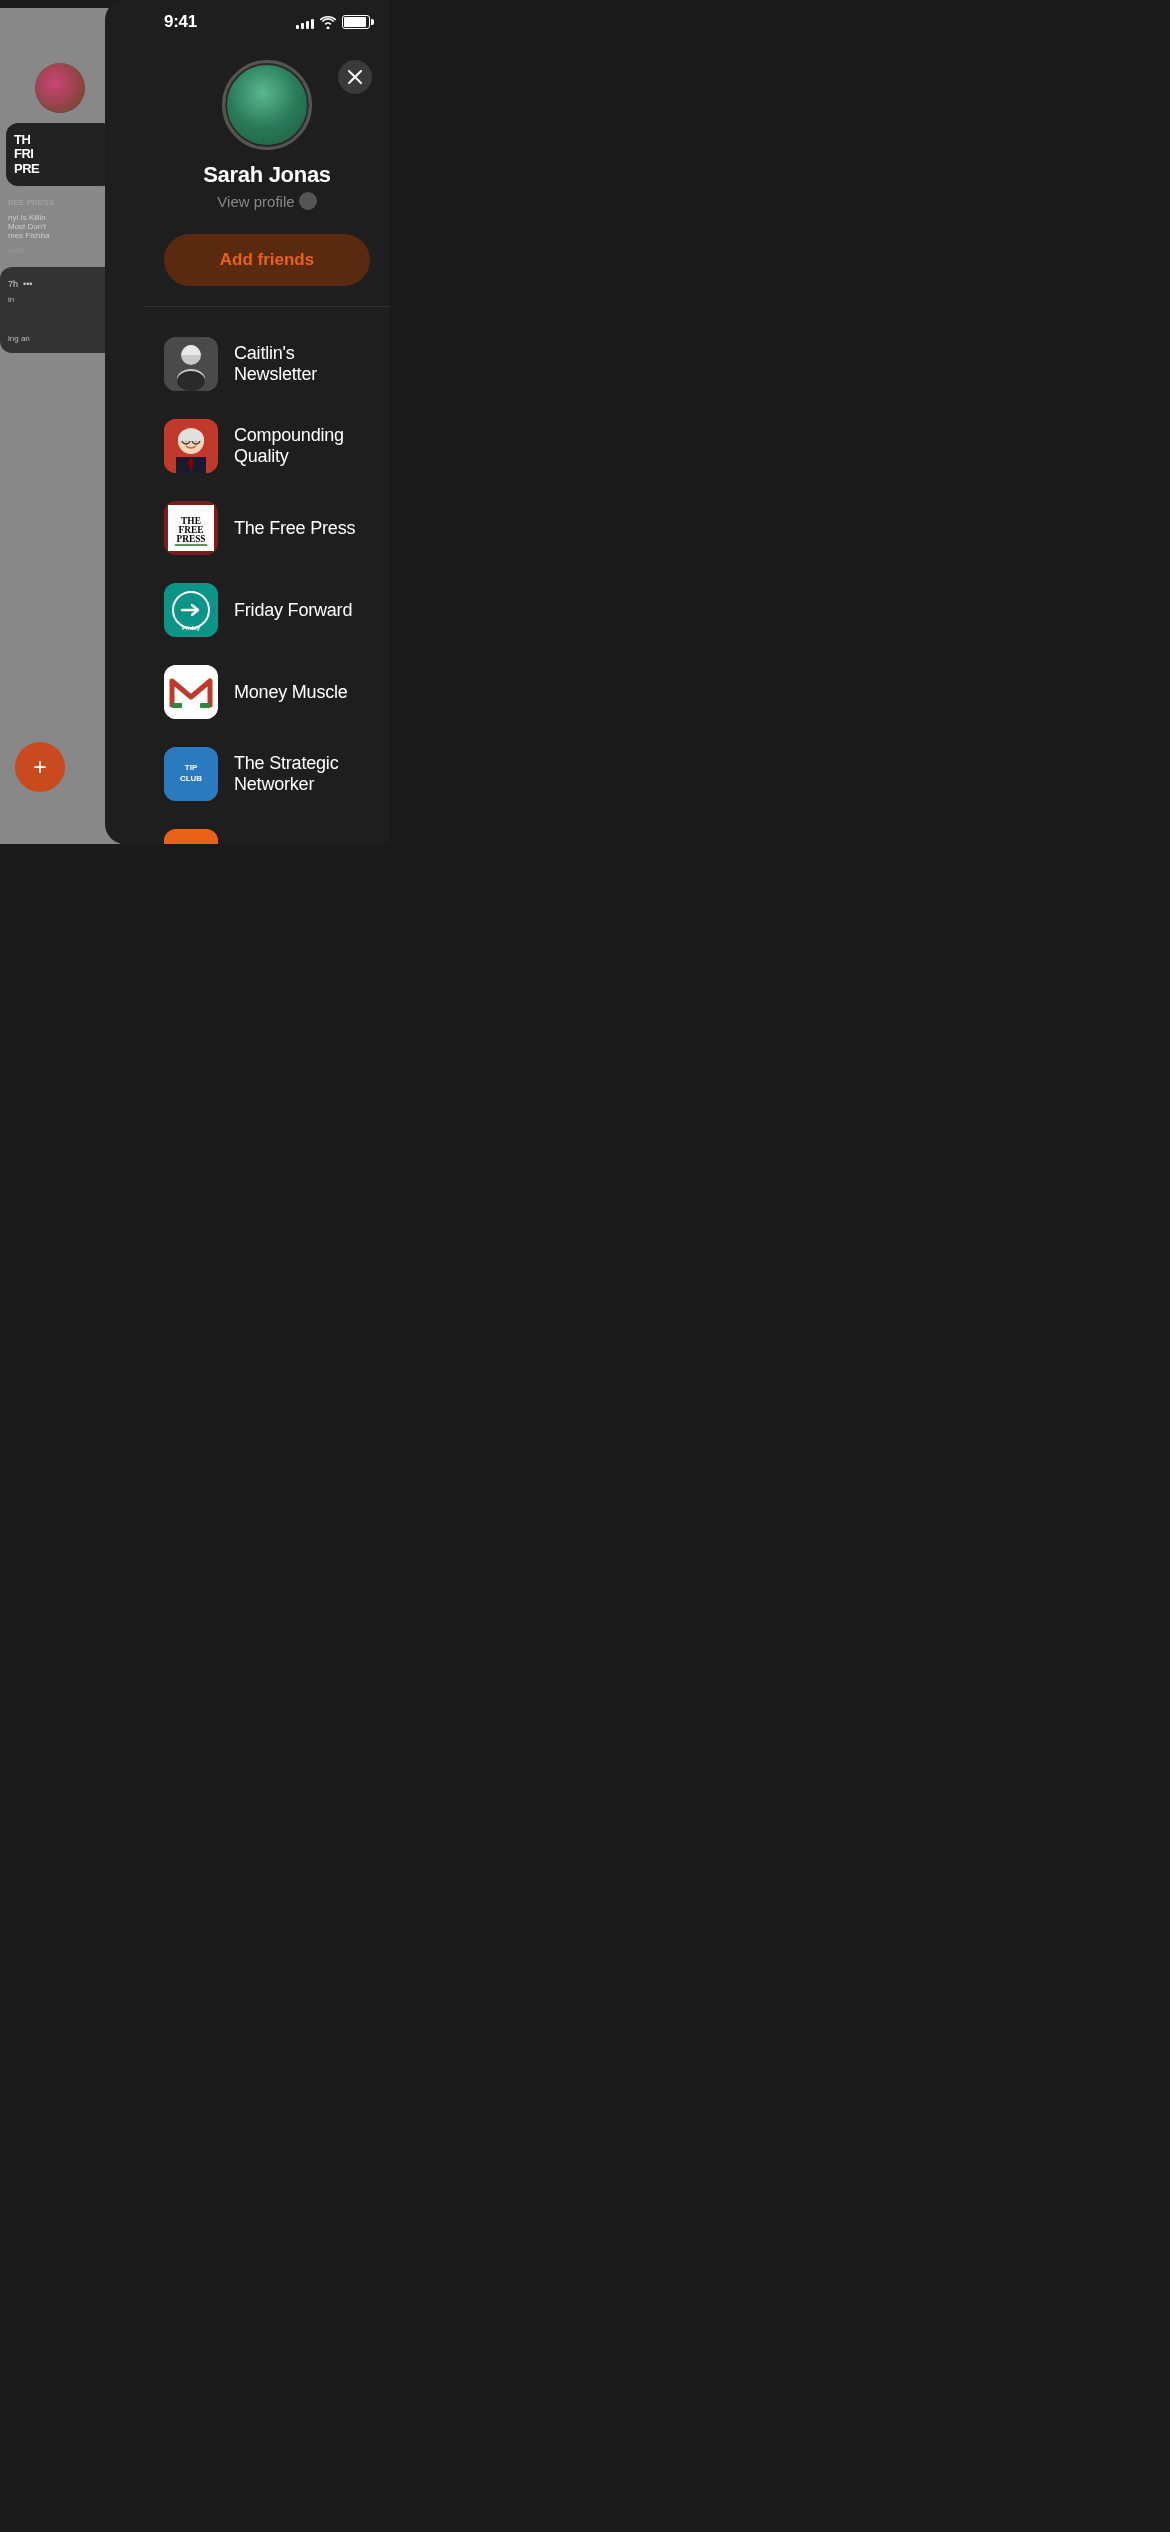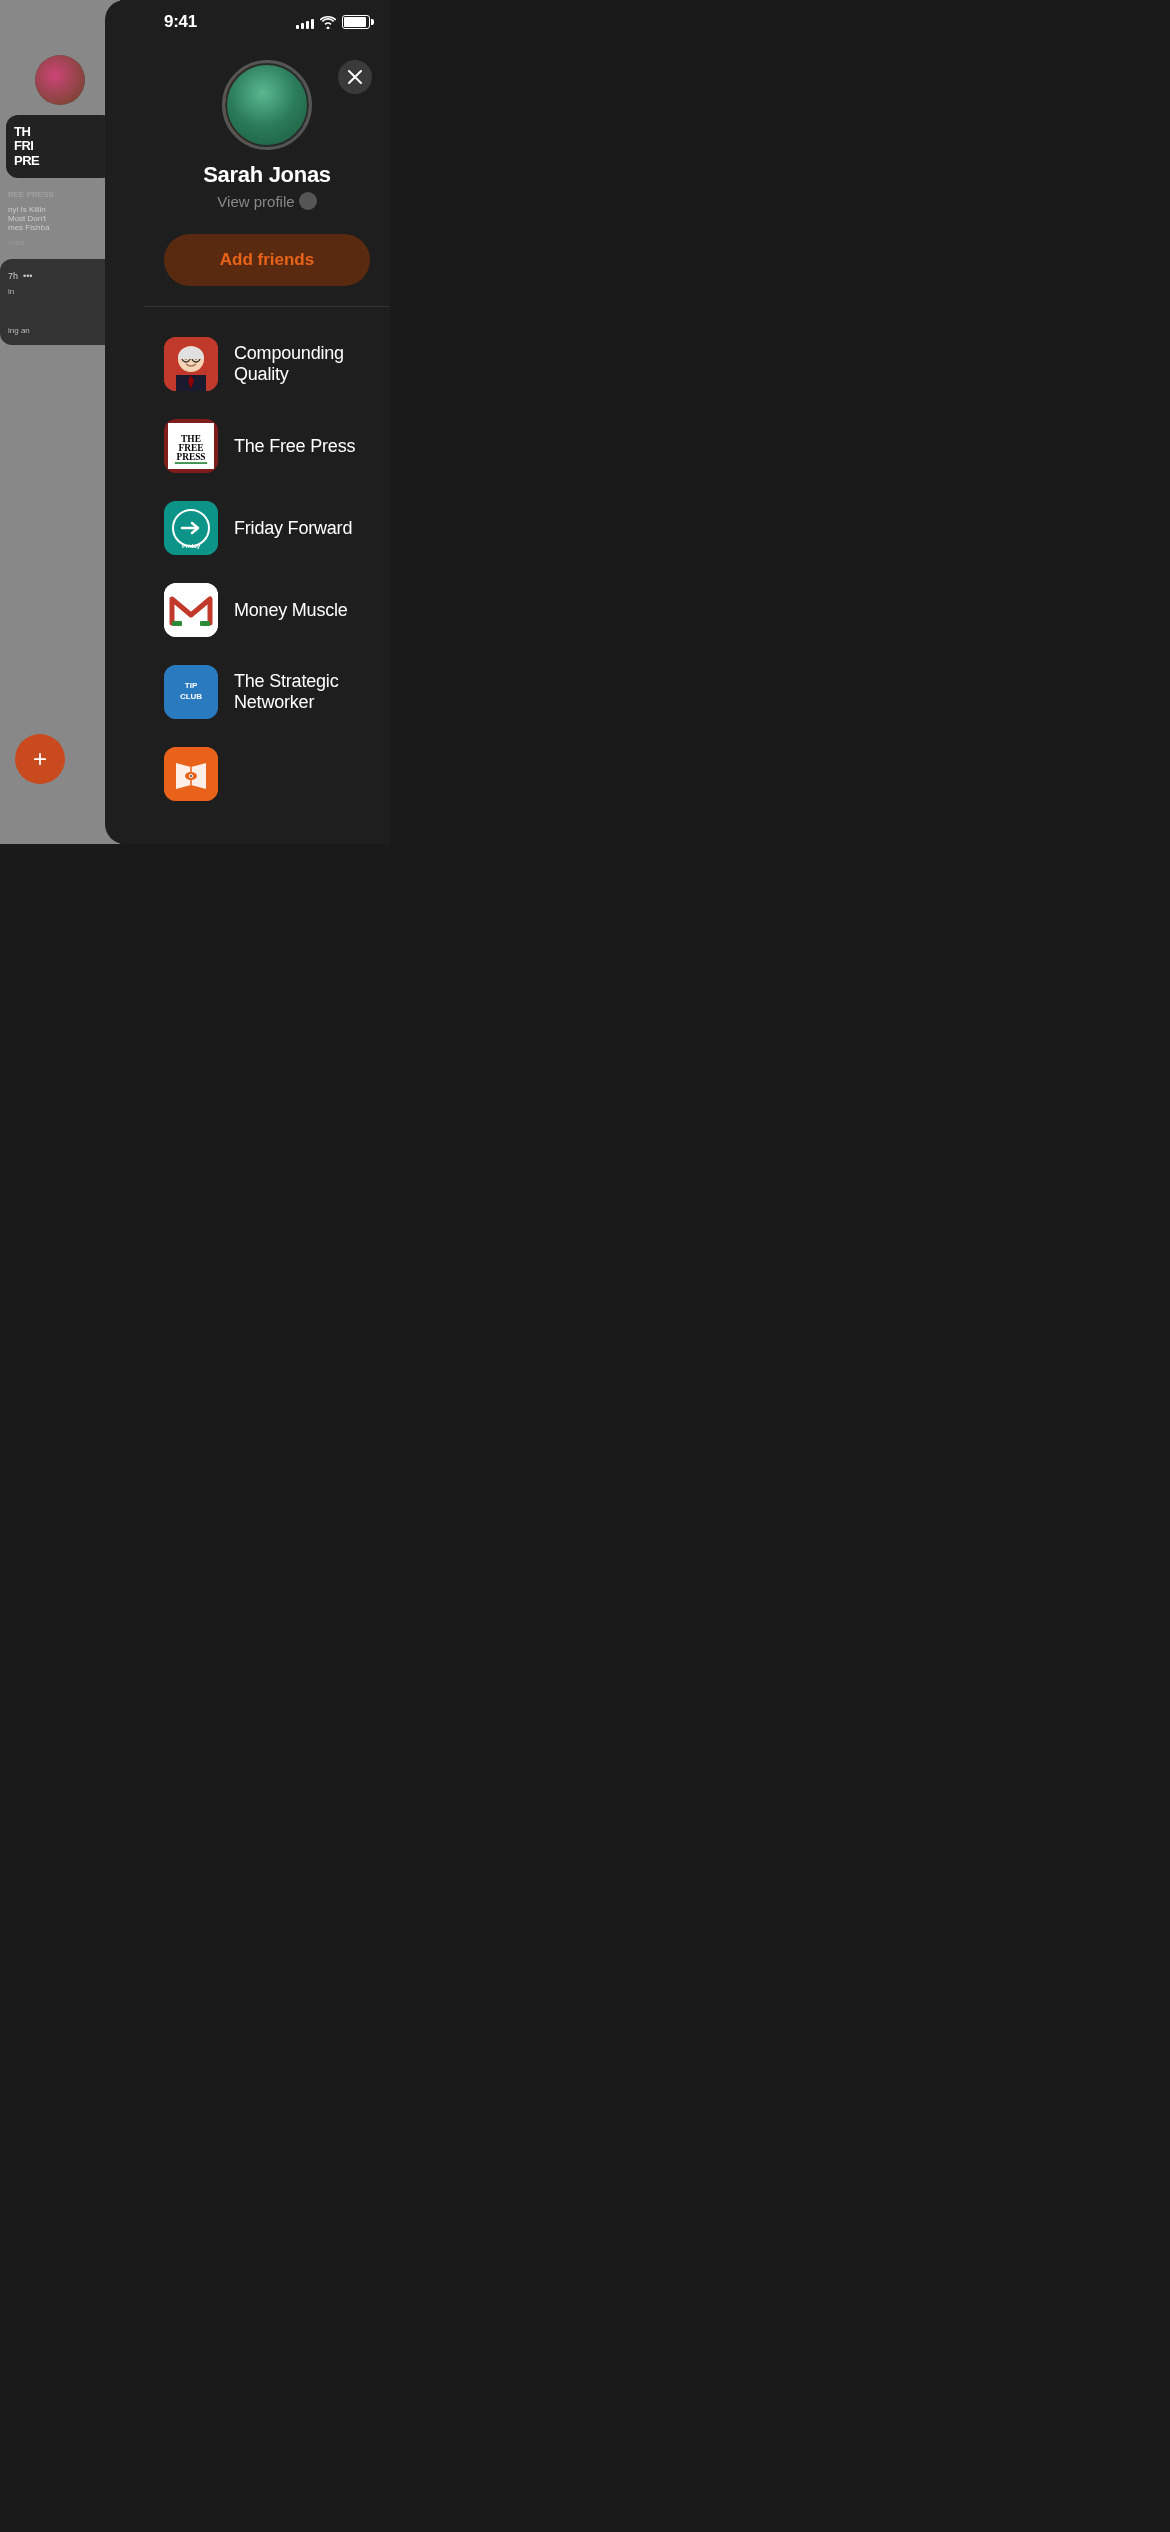--- a/index.html
+++ b/index.html
@@ -12,21 +12,21 @@
       font-family: -apple-system, BlinkMacSystemFont, 'SF Pro Display', 'Helvetica Neue', sans-serif;
       color: #fff;
       position: relative;
       overflow: hidden;
     }
 
     
     .bg-panel {
       position: absolute;
       left: 0;
-      top: 0;
+      top: 8px;
       width: 120px;
       height: 100%;
       background: #888;
       z-index: 0;
       overflow: hidden;
     }
 
     .bg-avatar {
       width: 50px;
       height: 50px;
@@ -353,20 +353,35 @@
 
   
   <button class="add-friends-btn">Add friends</button>
 
   
   <div class="divider"></div>
 
   
   <div class="newsletter-list">
 
+    <div class="newsletter-item">
+      <div class="newsletter-icon icon-caitlin">
+        <svg viewBox="0 0 54 54" width="54" height="54" xmlns="http://www.w3.org/2000/svg">
+          <rect width="54" height="54" fill="#4a4a4a"></rect>
+
+          <circle cx="27" cy="18" r="10" fill="#c8c8c8"></circle>
+          <ellipse cx="27" cy="42" rx="14" ry="10" fill="#c8c8c8"></ellipse>
+
+          <ellipse cx="27" cy="44" rx="14" ry="10" fill="#2a2a2a"></ellipse>
+
+          <path d="M17 18 Q20 8 27 8 Q34 8 37 18" fill="#e8e8e8" stroke="none"></path>
+        </svg>
+      </div>
+      <span class="newsletter-name">Caitlin's Newsletter</span>
+    </div>
 
     <div class="newsletter-item">
       <div class="newsletter-icon" style="background: #c0392b; overflow:hidden;">
         <svg viewBox="0 0 54 54" width="54" height="54" xmlns="http://www.w3.org/2000/svg">
           <rect width="54" height="54" fill="#c0392b"></rect>
 
           <circle cx="27" cy="22" r="13" fill="#f5d5b5"></circle>
 
           <rect x="12" y="38" width="30" height="16" fill="#1a1a2e"></rect>
 

